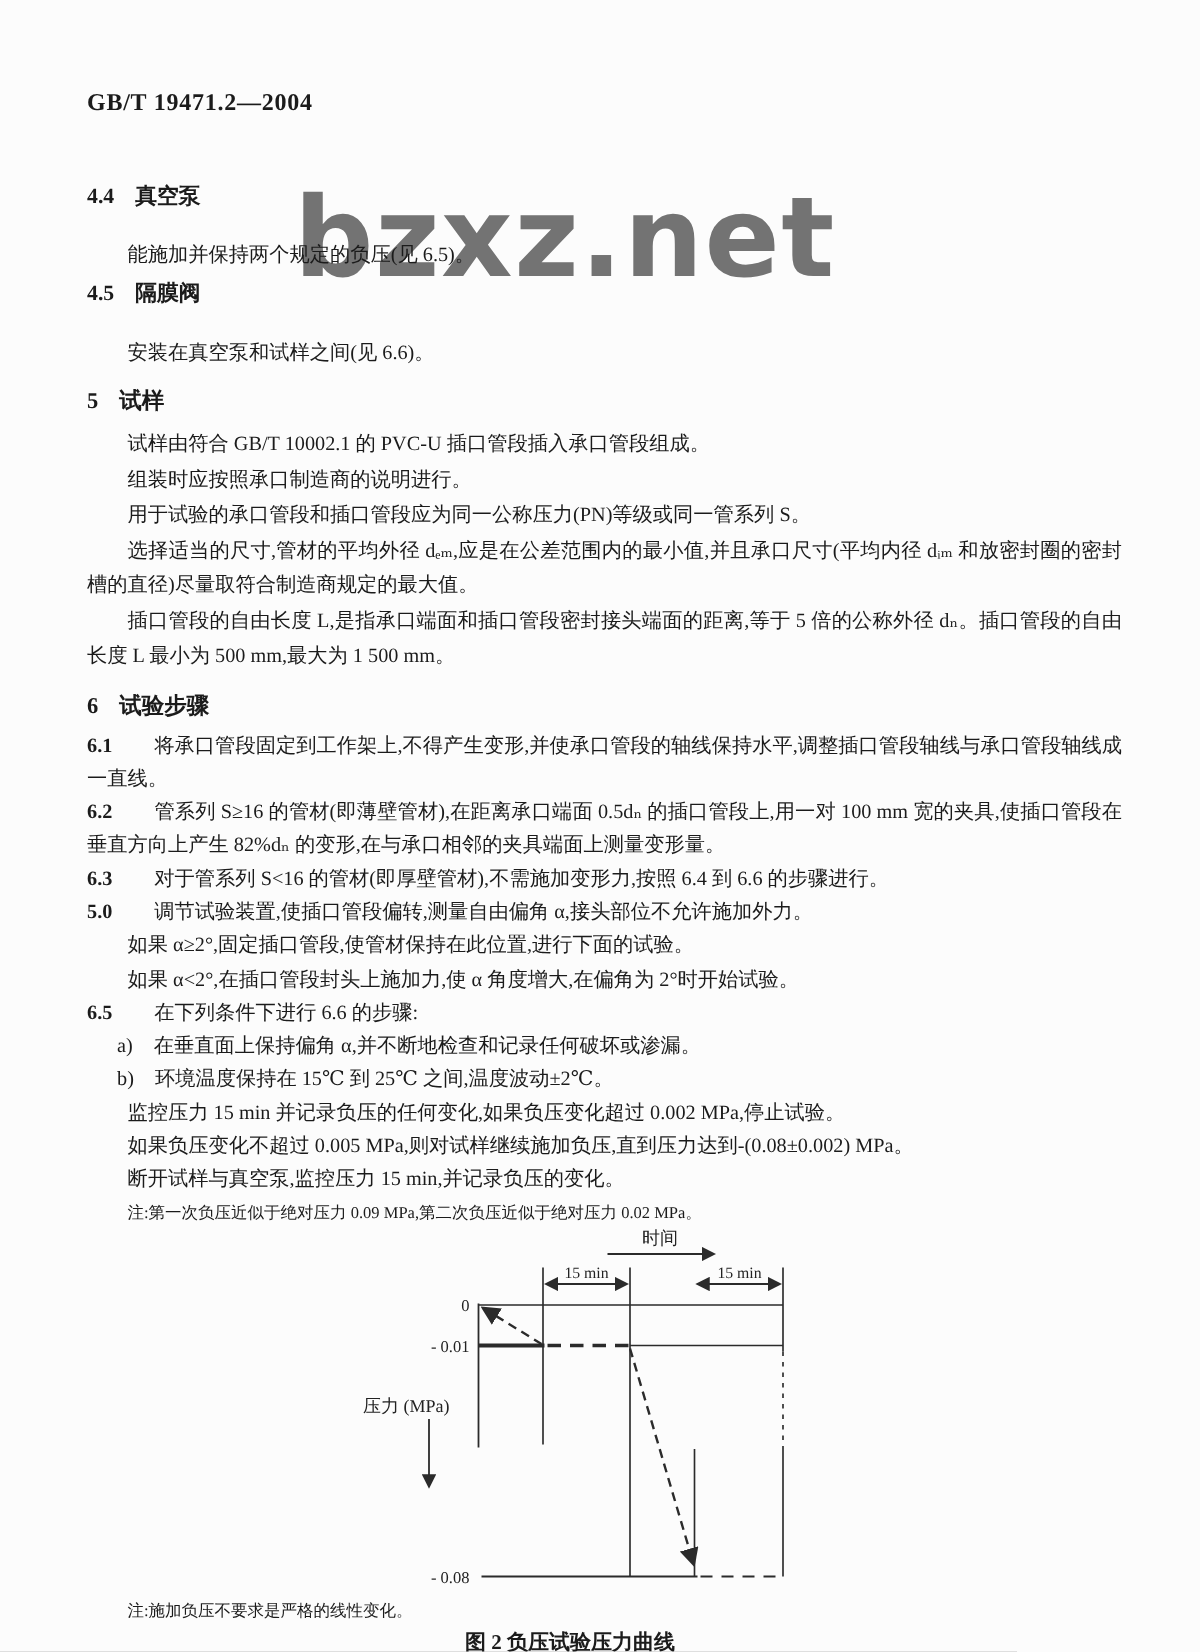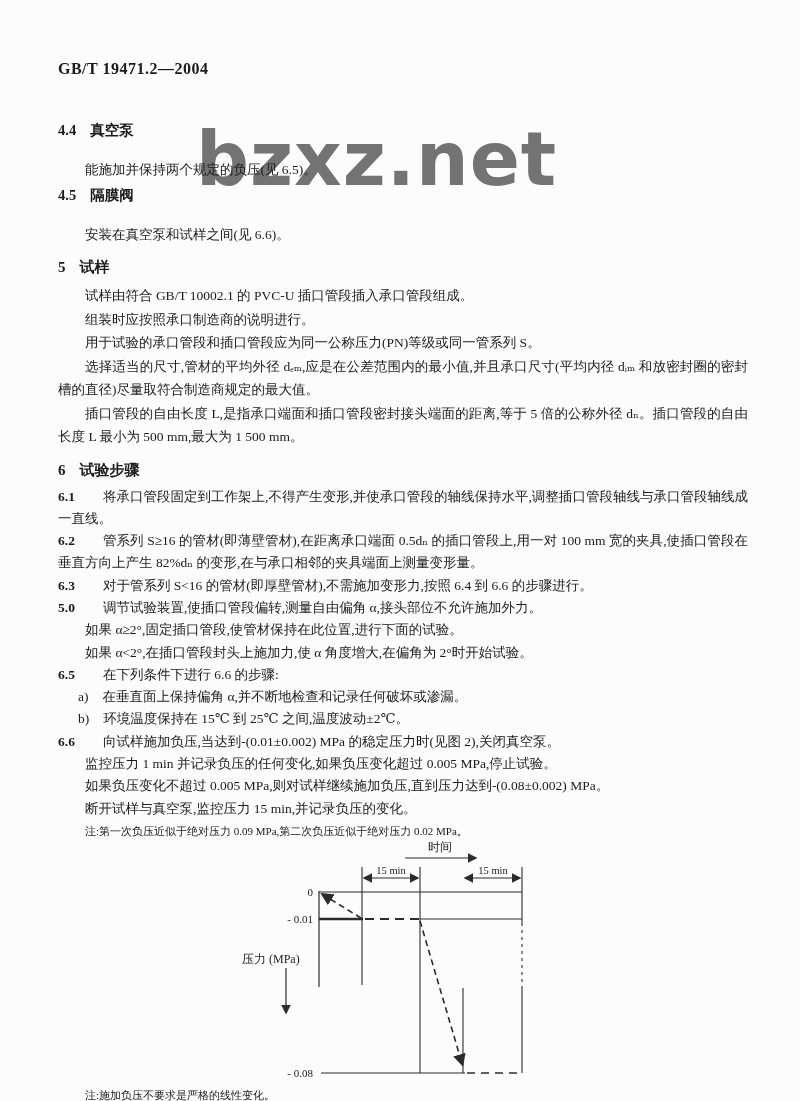--- a/index.html
+++ b/index.html
@@ -90,24 +90,21 @@
     <p class="clause">
       <span class="cnum">6.5</span><span>在下列条件下进行 6.6 的步骤:</span>
     </p>
     <p class="abitem">
       <span class="abnum">a)</span><span>在垂直面上保持偏角 α,并不断地检查和记录任何破坏或渗漏。</span>
     </p>
     <p class="abitem">
       <span class="abnum">b)</span><span>环境温度保持在 15℃ 到 25℃ 之间,温度波动±2℃。</span>
     </p>
 
-    <p class="clause">
-      <span class="cnum">6.6</span><span>向试样施加负压,当达到-(0.01±0.002) MPa 的稳定压力时(见图 2),关闭真空泵。</span>
-    </p>
-    <p class="sub">监控压力 1 min 并记录负压的任何变化,如果负压变化超过 0.005 MPa,停止试验。</p>
+    <p class="sub">监控压力 15 min 并记录负压的任何变化,如果负压变化超过 0.002 MPa,停止试验。</p>
     <p class="sub">如果负压变化不超过 0.005 MPa,则对试样继续施加负压,直到压力达到-(0.08±0.002) MPa。</p>
     <p class="sub">断开试样与真空泵,监控压力 15 min,并记录负压的变化。</p>
     <p class="note-small">注:第一次负压近似于绝对压力 0.09 MPa,第二次负压近似于绝对压力 0.02 MPa。</p>
 
     <div class="figure-wrap">
       <svg width="360" height="248" viewBox="0 0 360 248">
         <defs>
           <marker id="ah" viewBox="0 0 10 10" refX="8.5" refY="5" markerWidth="8" markerHeight="8" orient="auto-start-reverse">
             <path d="M0,0L10,5L0,10z" fill="#2b2b2b"></path>
           </marker>

